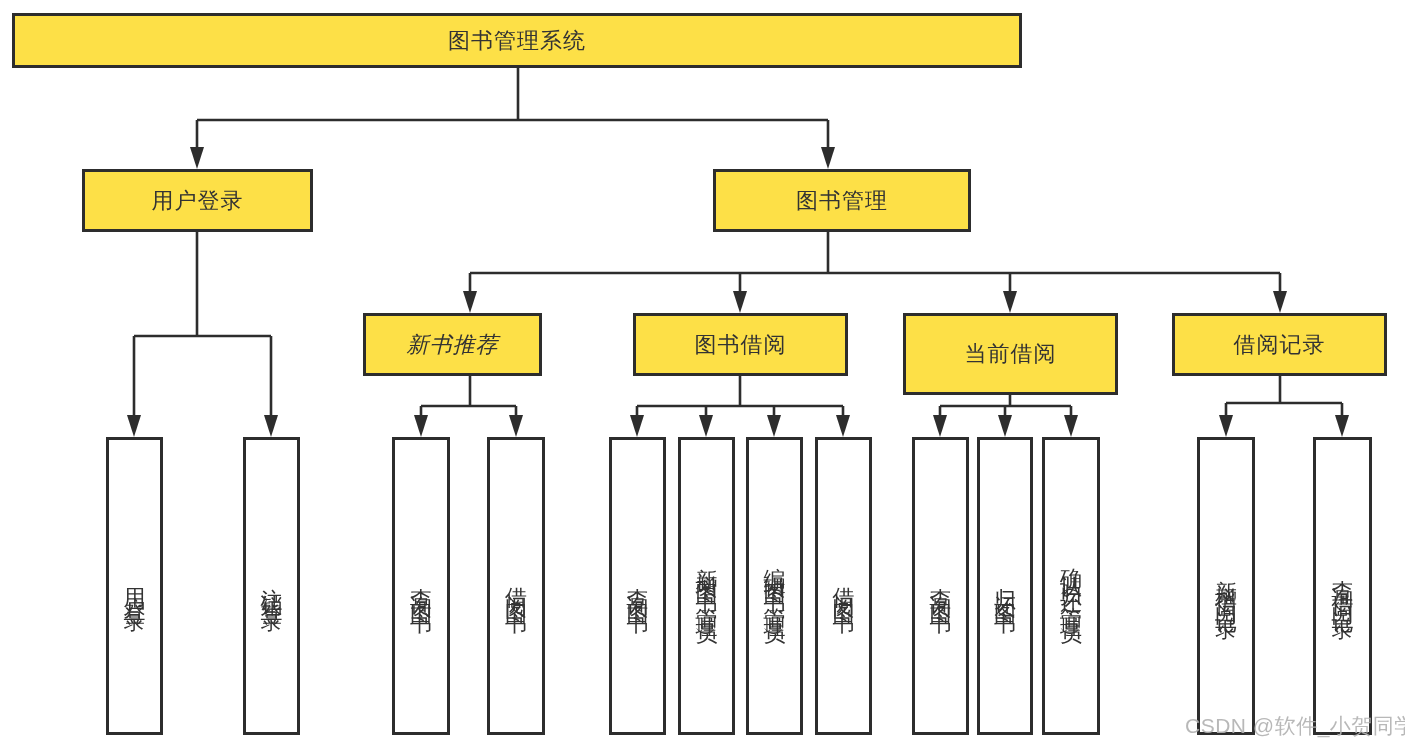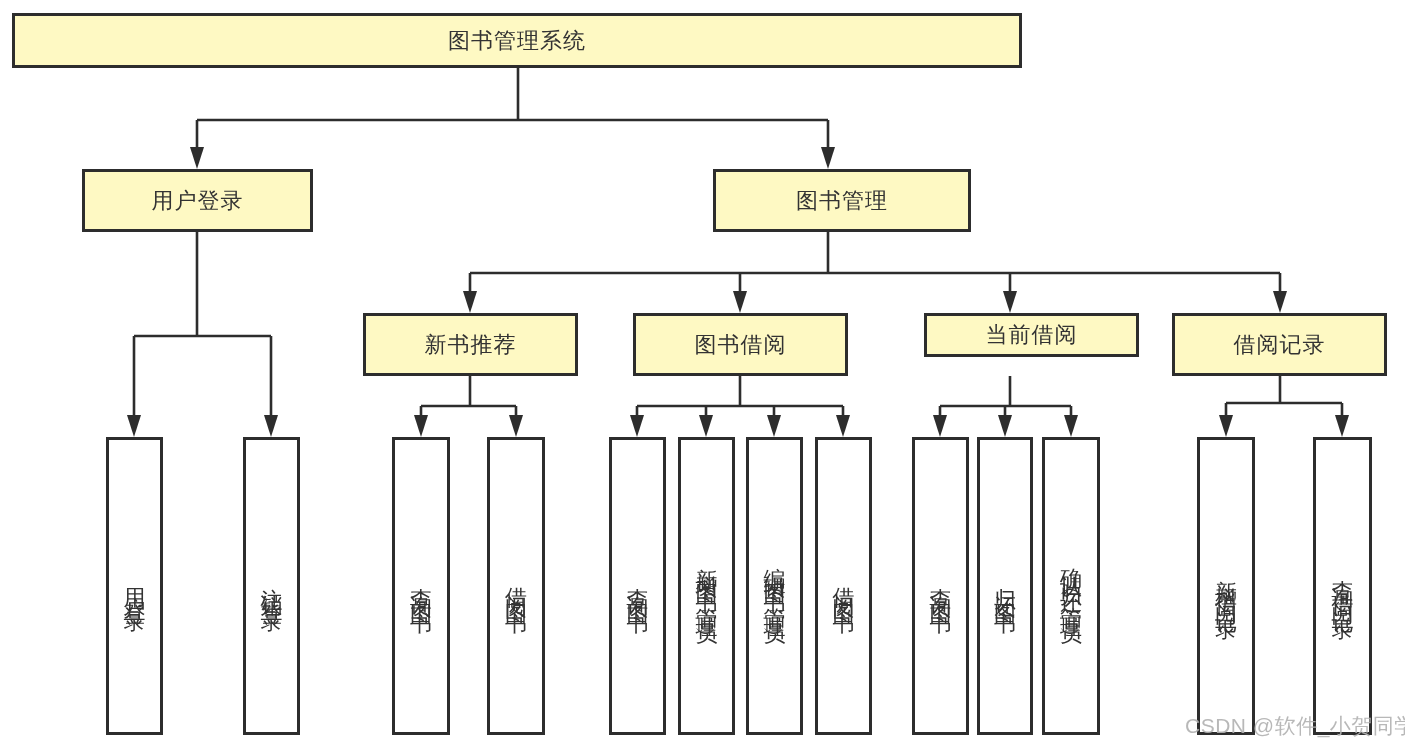--- a/index.html
+++ b/index.html
@@ -14,21 +14,21 @@
   #edges {
     position: absolute;
     left: 0; top: 0;
     width: 1405px; height: 747px;
     pointer-events: none;
   }
   .node {
     position: absolute;
     box-sizing: border-box;
     border: 3px solid #2d2d2d;
-    background: #fef9c3;
+    background: #fde047;
     display: flex;
     align-items: center;
     justify-content: center;
     color: #333333;
     font-size: 22px;
     letter-spacing: 1px;
     white-space: nowrap;
   }
   .leaf {
     position: absolute;
@@ -139,27 +139,27 @@
     <span>图书管理系统</span>
   </div>
 
   <div class="node" style="left:82px; top:169px; width:231px; height:63px;">
     <span>用户登录</span>
   </div>
   <div class="node" style="left:713px; top:169px; width:258px; height:63px;">
     <span>图书管理</span>
   </div>
 
-  <div class="node" style="left:363px; top:313px; width:215px; height:63px;">
+  <div class="node" style="left:363px; top:313px; width:179px; height:63px;font-style:italic;">
     <span>新书推荐</span>
   </div>
   <div class="node" style="left:633px; top:313px; width:215px; height:63px;">
     <span>图书借阅</span>
   </div>
-  <div class="node" style="left:903px; top:313px; width:215px; height:44px;margin-left:21px;">
+  <div class="node" style="left:903px; top:313px; width:215px; height:82px;">
     <span>当前借阅</span>
   </div>
   <div class="node" style="left:1172px; top:313px; width:215px; height:63px;">
     <span>借阅记录</span>
   </div>
 
   <div class="leaf" style="left:106px; top:437px; width:57px; height:298px;">
     <span>用户登录</span>
   </div>
   <div class="leaf" style="left:243px; top:437px; width:57px; height:298px;">

